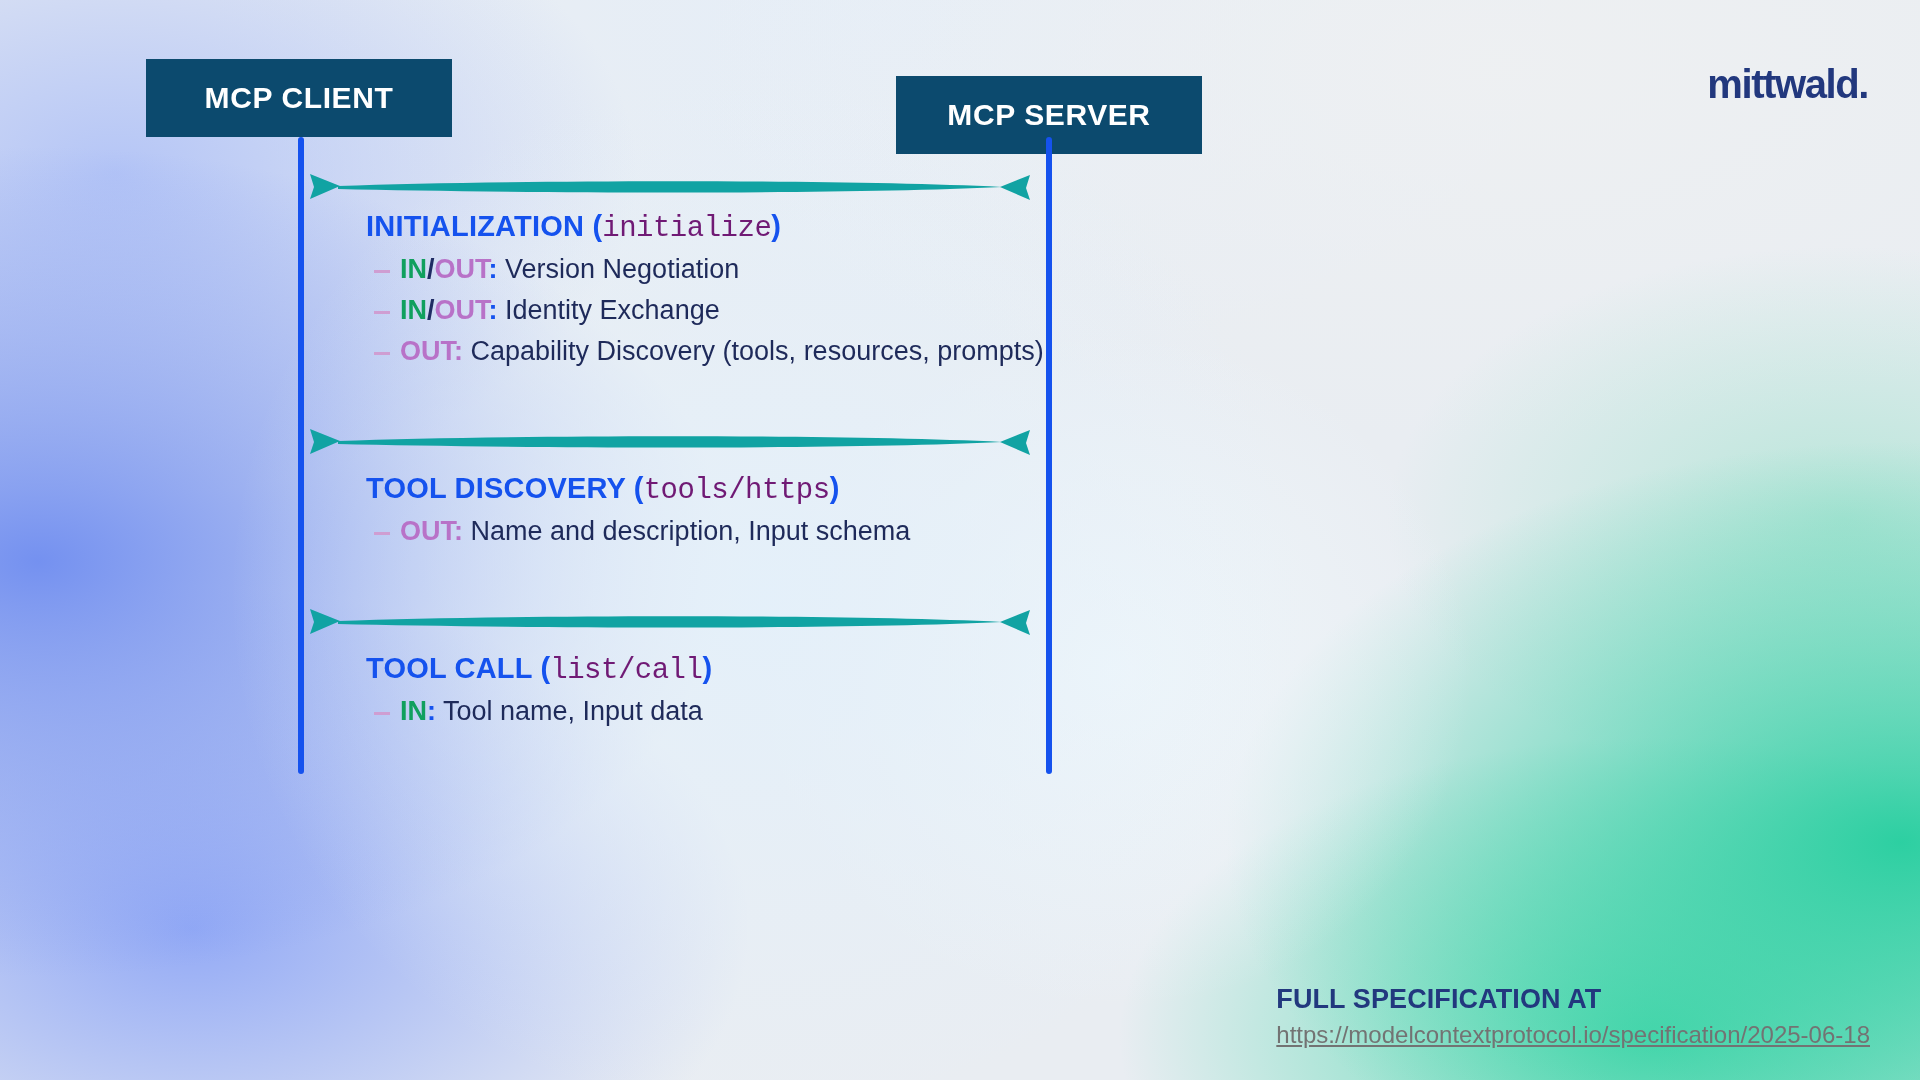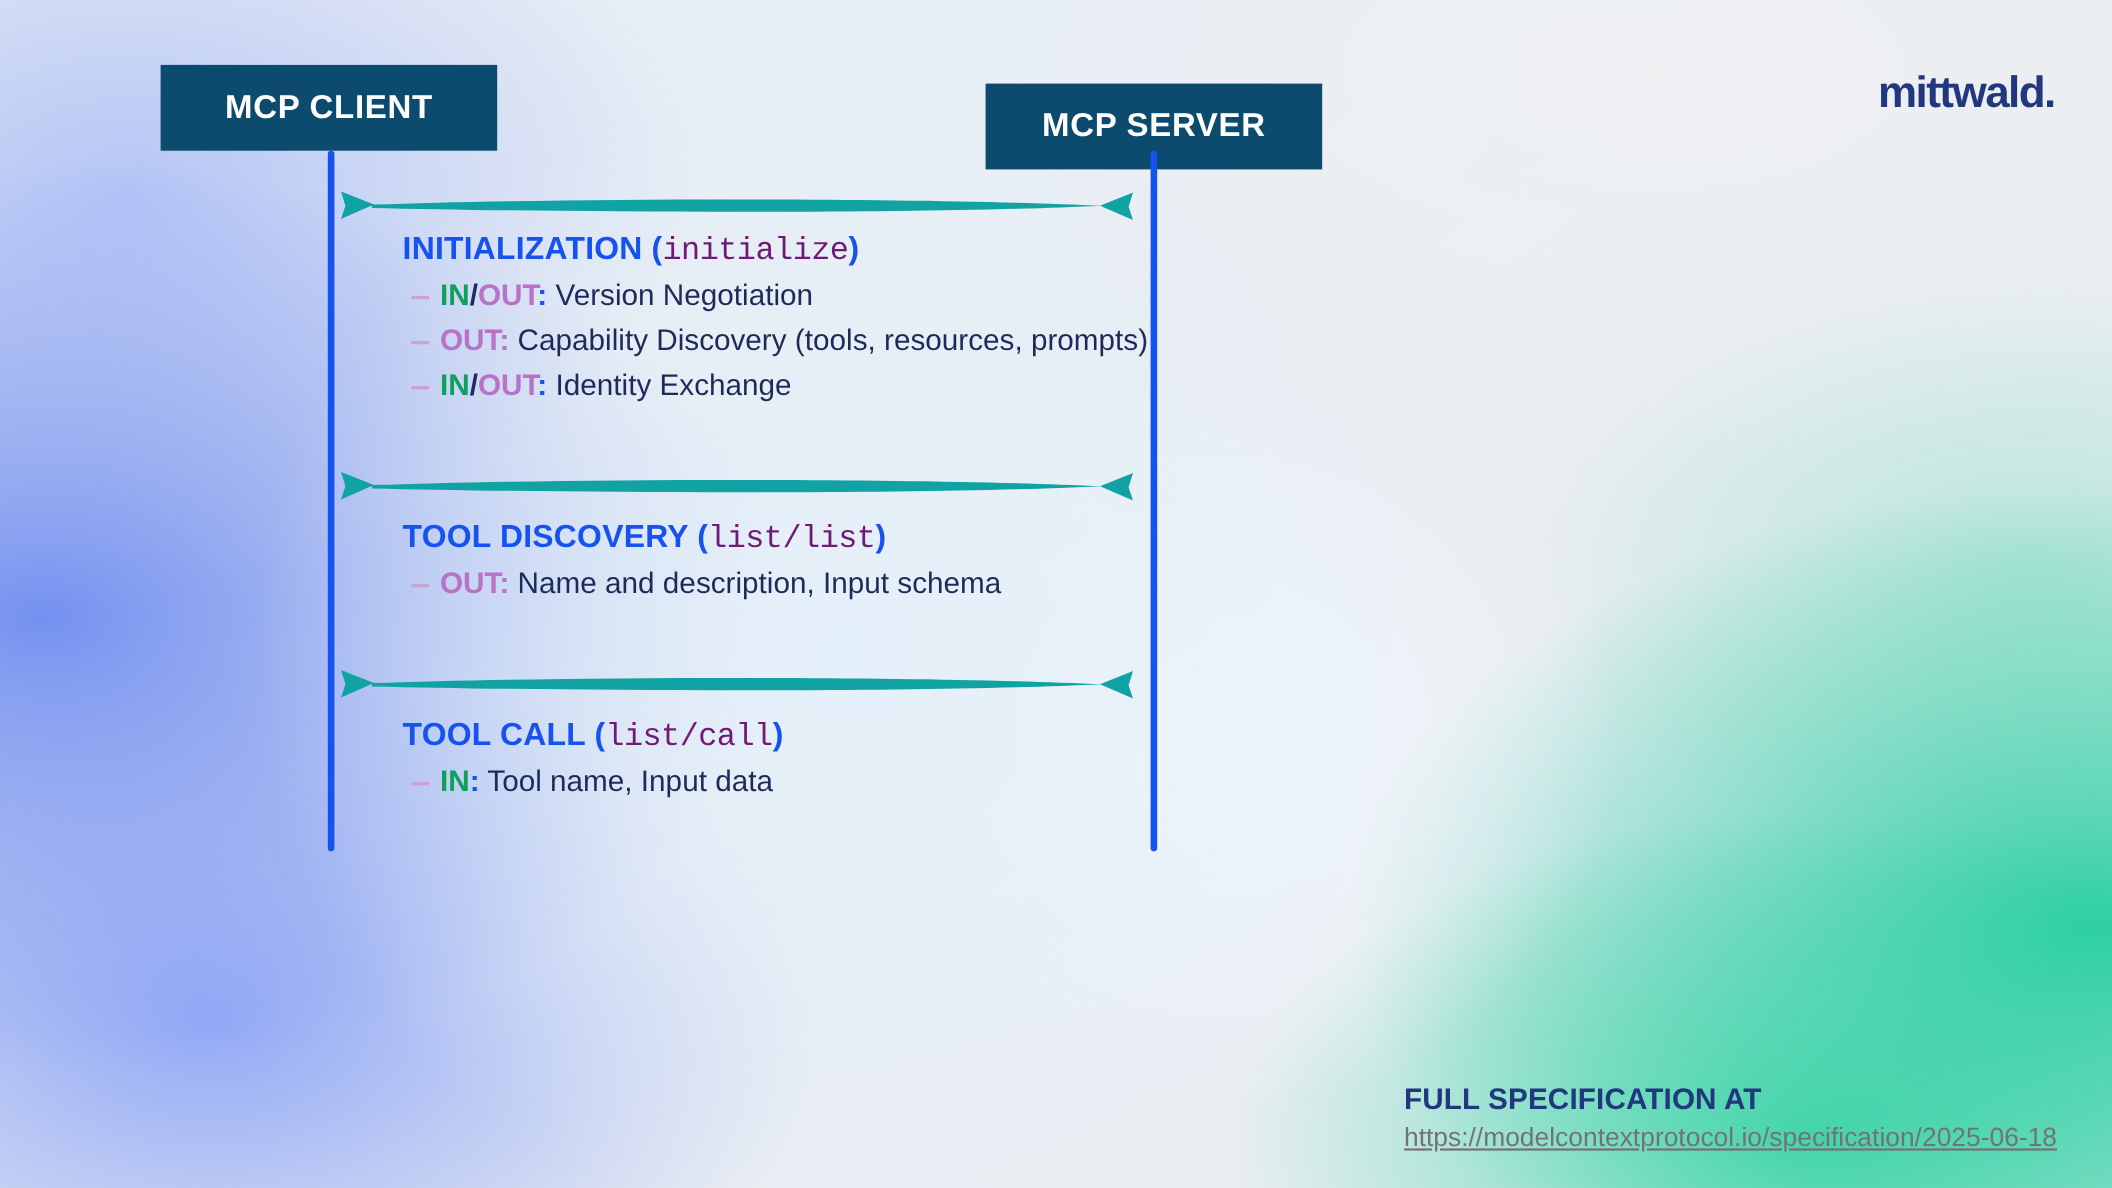--- a/index.html
+++ b/index.html
@@ -162,30 +162,30 @@
   </div>
 
   <div class="msg" id="msg-1">
     <div class="msg-head">
       <span>INITIALIZATION</span><span class="paren"> (</span><span class="code">initialize</span><span class="paren">)</span>
     </div>
     <div class="msg-line">
       <span class="dash"></span><span class="tag-in">IN</span><span class="tag-sep">/</span><span class="tag-out">OUT</span><span class="tag-colon">:</span> <span>Version Negotiation</span>
     </div>
     <div class="msg-line">
+      <span class="dash"></span><span class="tag-in">IN</span><span class="tag-sep">/</span><span class="tag-out">OUT</span><span class="tag-colon">:</span> <span>Identity Exchange</span>
+    </div>
+    <div class="msg-line">
       <span class="dash"></span><span class="tag-out">OUT</span><span class="tag-colon-p">:</span> <span>Capability Discovery (tools, resources, prompts)</span>
-    </div>
-    <div class="msg-line">
-      <span class="dash"></span><span class="tag-in">IN</span><span class="tag-sep">/</span><span class="tag-out">OUT</span><span class="tag-colon">:</span> <span>Identity Exchange</span>
     </div>
   </div>
 
   <div class="msg" id="msg-2">
     <div class="msg-head">
-      <span>TOOL DISCOVERY</span><span class="paren"> (</span><span class="code">list/list</span><span class="paren">)</span>
+      <span>TOOL DISCOVERY</span><span class="paren"> (</span><span class="code">tools/https</span><span class="paren">)</span>
     </div>
     <div class="msg-line">
       <span class="dash"></span><span class="tag-out">OUT</span><span class="tag-colon-p">:</span> <span>Name and description, Input schema</span>
     </div>
   </div>
 
   <div class="msg" id="msg-3">
     <div class="msg-head">
       <span>TOOL CALL</span><span class="paren"> (</span><span class="code">list/call</span><span class="paren">)</span>
     </div>

